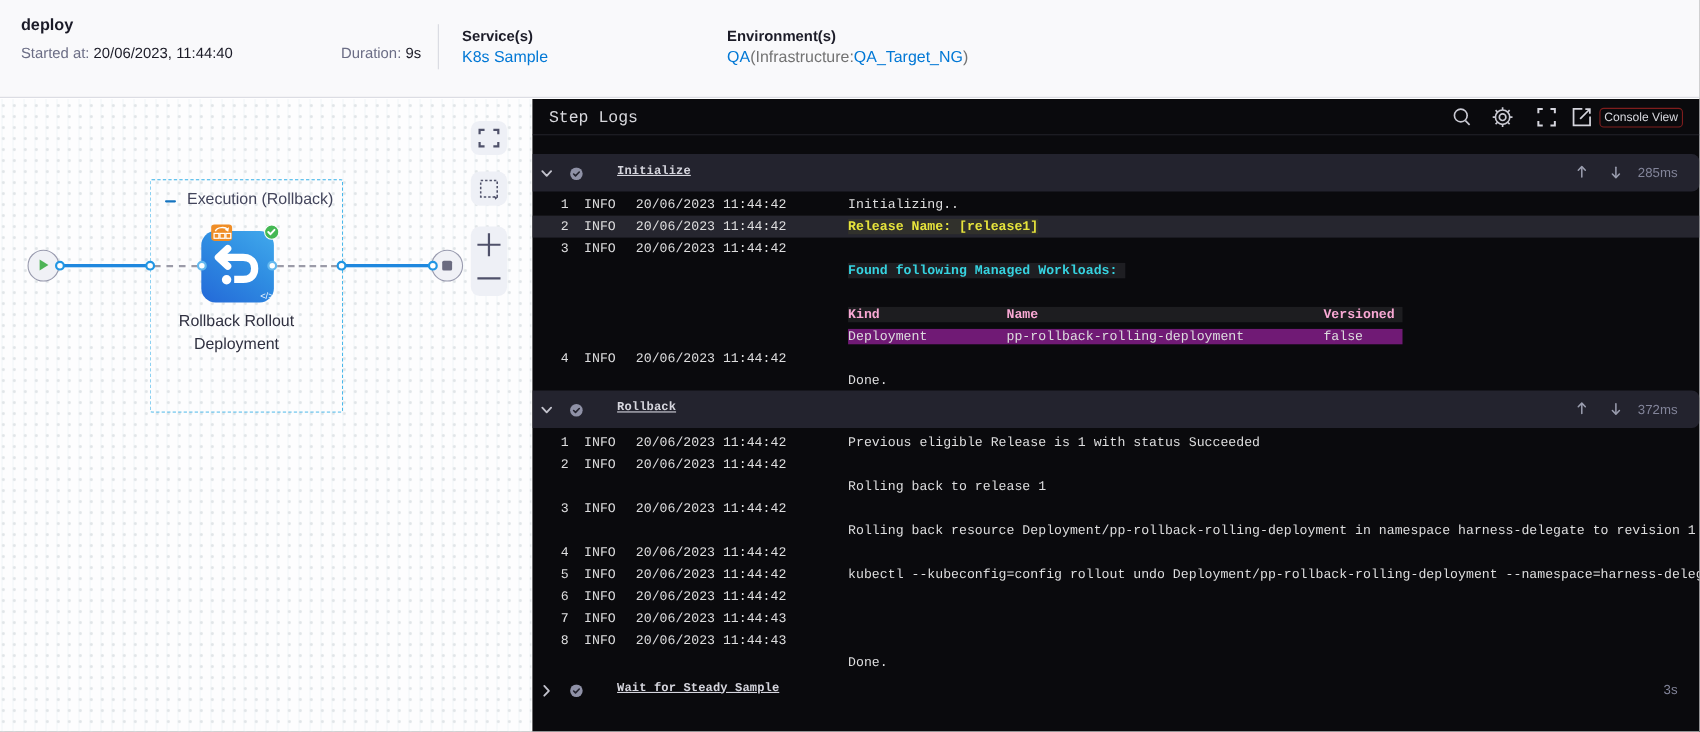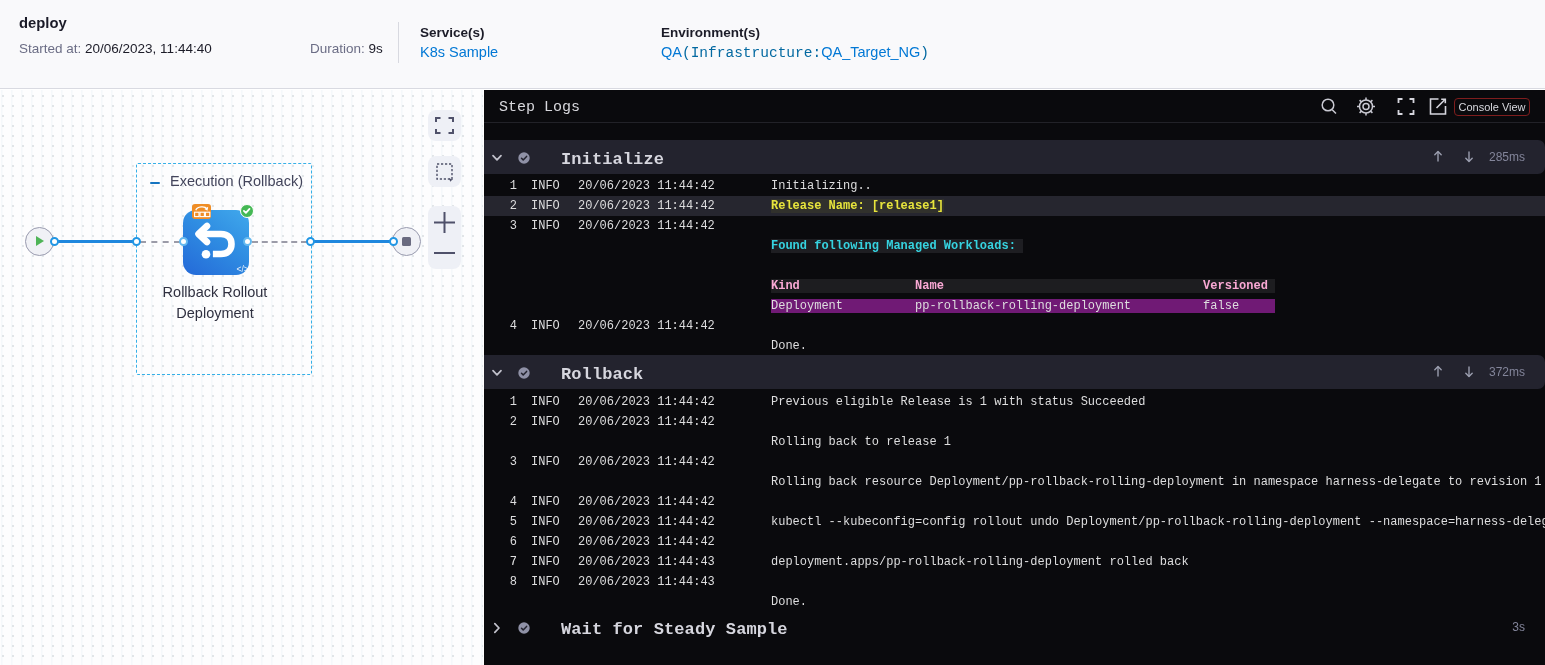--- a/index.html
+++ b/index.html
@@ -12,21 +12,21 @@
     background:#f9f9fb; border-bottom:1px solid #d9dae1; }
   #tophdr .title { position:absolute; left:19px; top:15px; font-size:14.8px; font-weight:bold; color:#1b1b28; }
   #tophdr .row2 { position:absolute; left:19px; top:41px; font-size:13.5px; color:#6b6d85; }
   #tophdr .row2 b { color:#1c1c28; font-weight:normal; }
   #tophdr .dur { position:absolute; left:310px; top:41px; font-size:13.5px; color:#6b6d85; }
   #tophdr .dur b { color:#1c1c28; font-weight:normal; }
   #tophdr .vsep { position:absolute; left:398px; top:22px; width:1px; height:41px; background:#d8d9e0; }
   .hblk { position:absolute; top:25px; }
   .hblk .lab { font-size:13.5px; font-weight:bold; color:#1c1c28; }
   .hblk .val { font-size:14.5px; color:#0278d5; margin-top:4px; }
-  .hblk .val .gy { color:#0369a1;font-family:Liberation Mono, monospace; }
+  .hblk .val .gy { color:#737373; }
 
   
   #canvas { position:absolute; left:0; top:90px; width:483px; height:575px;
     background-color:#fdfdfe;
     background-image:
       radial-gradient(circle, #e1e5e8 1.2px, transparent 1.4px),
       linear-gradient(to right, rgba(210,228,234,0.28) 1.2px, transparent 1.2px);
     background-size:10px 10px, 10px 10px;
     background-position:-2px 1px, 1.4px 0; }
 
@@ -67,22 +67,22 @@
   #logbar { position:absolute; left:0; top:0; width:1061px; height:33px;
     border-bottom:1px solid #222228; }
   #logbar .t { position:absolute; left:15px; top:9px; font-size:15px; color:#d8d8dd;
     font-family:Liberation Mono, monospace; }
   #consolebtn { position:absolute; left:970px; top:8px; width:76px; height:18px;
     border:1px solid #7f1d1d; border-radius:4px; color:#d8d8de; font-size:11px;
     font-family:"Liberation Sans", sans-serif; text-align:center; line-height:16px; }
 
   .sech { position:absolute; left:0; width:1061px; height:34px; background:#23232e; border-radius:0 7px 7px 0; }
   .sech.plain { background:transparent; }
-  .sech .nm { position:absolute; left:77px; top:10px; font-size:17px; font-weight:bold;
-    letter-spacing:0.1px; color:#d6d6de; }
+  .sech .nm { position:absolute; left:77px; top:10px; font-size:11px; font-weight:bold;
+    letter-spacing:0.1px; color:#d6d6de;text-decoration:underline; }
   .sech .dur { position:absolute; right:20px; top:10px; font-size:12px; color:#83859a;
     font-family:"Liberation Sans", sans-serif; }
 
   .logsec { position:absolute; left:0; width:1061px; }
   .lr { position:relative; height:20px; white-space:pre; font-size:12px; line-height:20px; color:#dededf; }
   .lr.hl { background:#26262f; }
   .lr .num { position:absolute; left:0; width:33px; text-align:right; display:inline-block; }
   .lr .lvl { position:absolute; left:47px; }
   .lr .tms { position:absolute; left:94px; }
   .lr .msg { position:absolute; left:287px; }
@@ -281,21 +281,21 @@
       </div>
     <div class="logsec" style="top:302px;">
       <div class="lr"><span class="num">1</span><span class="lvl">INFO</span><span class="tms">20/06/2023 11:44:42</span><span class="msg">Previous eligible Release is 1 with status Succeeded</span></div>
       <div class="lr"><span class="num">2</span><span class="lvl">INFO</span><span class="tms">20/06/2023 11:44:42</span></div>
       <div class="lr"><span class="msg">Rolling back to release 1</span></div>
       <div class="lr"><span class="num">3</span><span class="lvl">INFO</span><span class="tms">20/06/2023 11:44:42</span></div>
       <div class="lr"><span class="msg">Rolling back resource Deployment/pp-rollback-rolling-deployment in namespace harness-delegate to revision 1</span></div>
       <div class="lr"><span class="num">4</span><span class="lvl">INFO</span><span class="tms">20/06/2023 11:44:42</span></div>
       <div class="lr"><span class="num">5</span><span class="lvl">INFO</span><span class="tms">20/06/2023 11:44:42</span><span class="msg">kubectl --kubeconfig=config rollout undo Deployment/pp-rollback-rolling-deployment --namespace=harness-delegate</span></div>
       <div class="lr"><span class="num">6</span><span class="lvl">INFO</span><span class="tms">20/06/2023 11:44:42</span></div>
-      <div class="lr"><span class="num">7</span><span class="lvl">INFO</span><span class="tms">20/06/2023 11:44:43</span><span class="msg">deployment.apps/pp-rollback-rolling-deployment rolled back</span></div>
+      <div class="lr"><span class="num">7</span><span class="lvl">INFO</span><span class="tms">20/06/2023 11:44:43</span></div>
       <div class="lr"><span class="num">8</span><span class="lvl">INFO</span><span class="tms">20/06/2023 11:44:43</span></div>
       <div class="lr"><span class="msg">Done.</span></div>
     </div>
 
     <div class="sech plain" style="top:519.5px;" id="sech3">
         <svg width="14" height="14" viewBox="0 0 14 14" style="position:absolute;left:6px;top:11px">
           <path d="M4.8 2.6 L9 7 L4.8 11.4" stroke="#c2c2cc" stroke-width="1.7" fill="none" stroke-linecap="round" stroke-linejoin="round"></path>
         </svg>
         <svg width="12" height="12" viewBox="0 0 12 12" style="position:absolute;left:34px;top:12px">
           <circle cx="6" cy="6" r="5.7" fill="#8f91a6"></circle>

